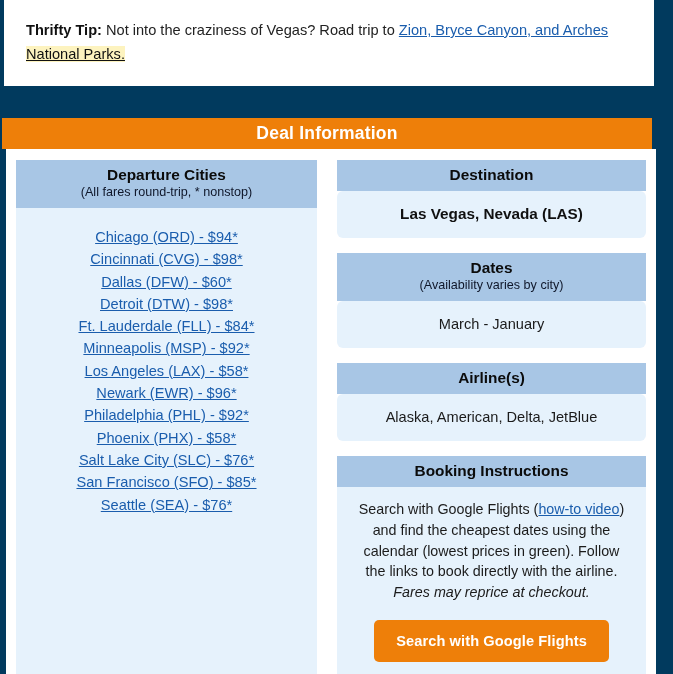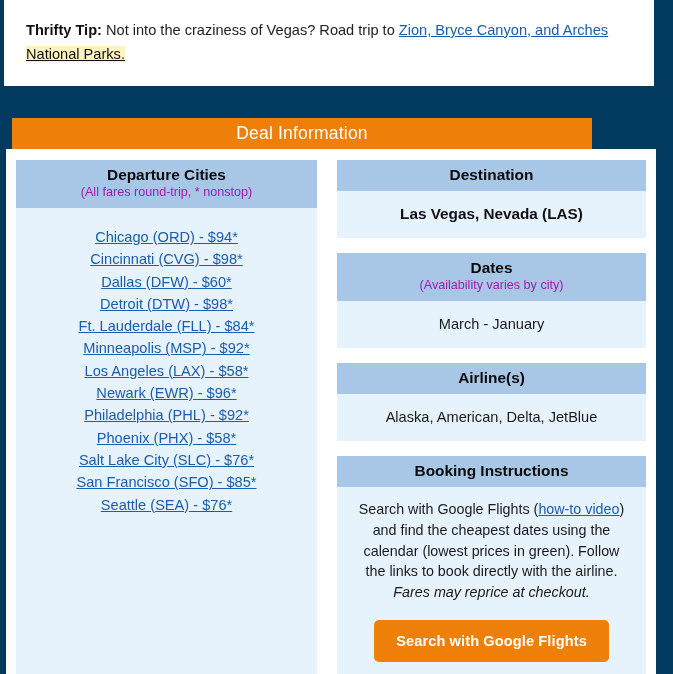--- a/index.html
+++ b/index.html
@@ -52,28 +52,28 @@
     left: 0;
     top: 86px;
     width: 673px;
     height: 32px;
     background: #013a5e;
   }
 
   
   .deal-banner {
     position: absolute;
-    left: 12px;
+    left: 2px;
     top: 118px;
-    width: 580px;
+    width: 650px;
     height: 31px;
     background: #ee7f09;
     color: #ffffff;
     font-size: 17.5px;
-    font-weight: normal;
+    font-weight: bold;
     letter-spacing: 0.2px;
     display: flex;
     align-items: center;
     justify-content: center;
   }
 
   
   .content-card {
     position: absolute;
     left: 6px;
@@ -101,21 +101,21 @@
   }
   .panel-head .h-title {
     font-size: 15.4px;
     font-weight: bold;
     line-height: 19px;
   }
   .panel-head .h-sub {
     font-size: 12.6px;
     line-height: 17px;
     font-weight: normal;
-    color: #a21caf;
+    color: #0f172a;
   }
   .panel-body {
     background: #e6f2fc;
     text-align: center;
     color: #1b1b1b;
   }
 
   
   .dep-body {
     padding: 18px 8px 20px 8px;
@@ -125,21 +125,21 @@
   .dep-item {
     display: block;
     font-size: 14.6px;
     line-height: 22.3px;
     color: #1a5dad;
     text-decoration: underline;
     cursor: pointer;
   }
 
   
-  .body-pad { padding: 13px 8px 14px 8px; }
+  .body-pad { padding: 13px 8px 14px 8px; border-radius: 6px; }
   .dest-text {
     font-size: 15.3px;
     font-weight: bold;
     color: #101010;
     line-height: 20px;
   }
   .plain-text {
     font-size: 14.6px;
     color: #1b1b1b;
     line-height: 20px;

